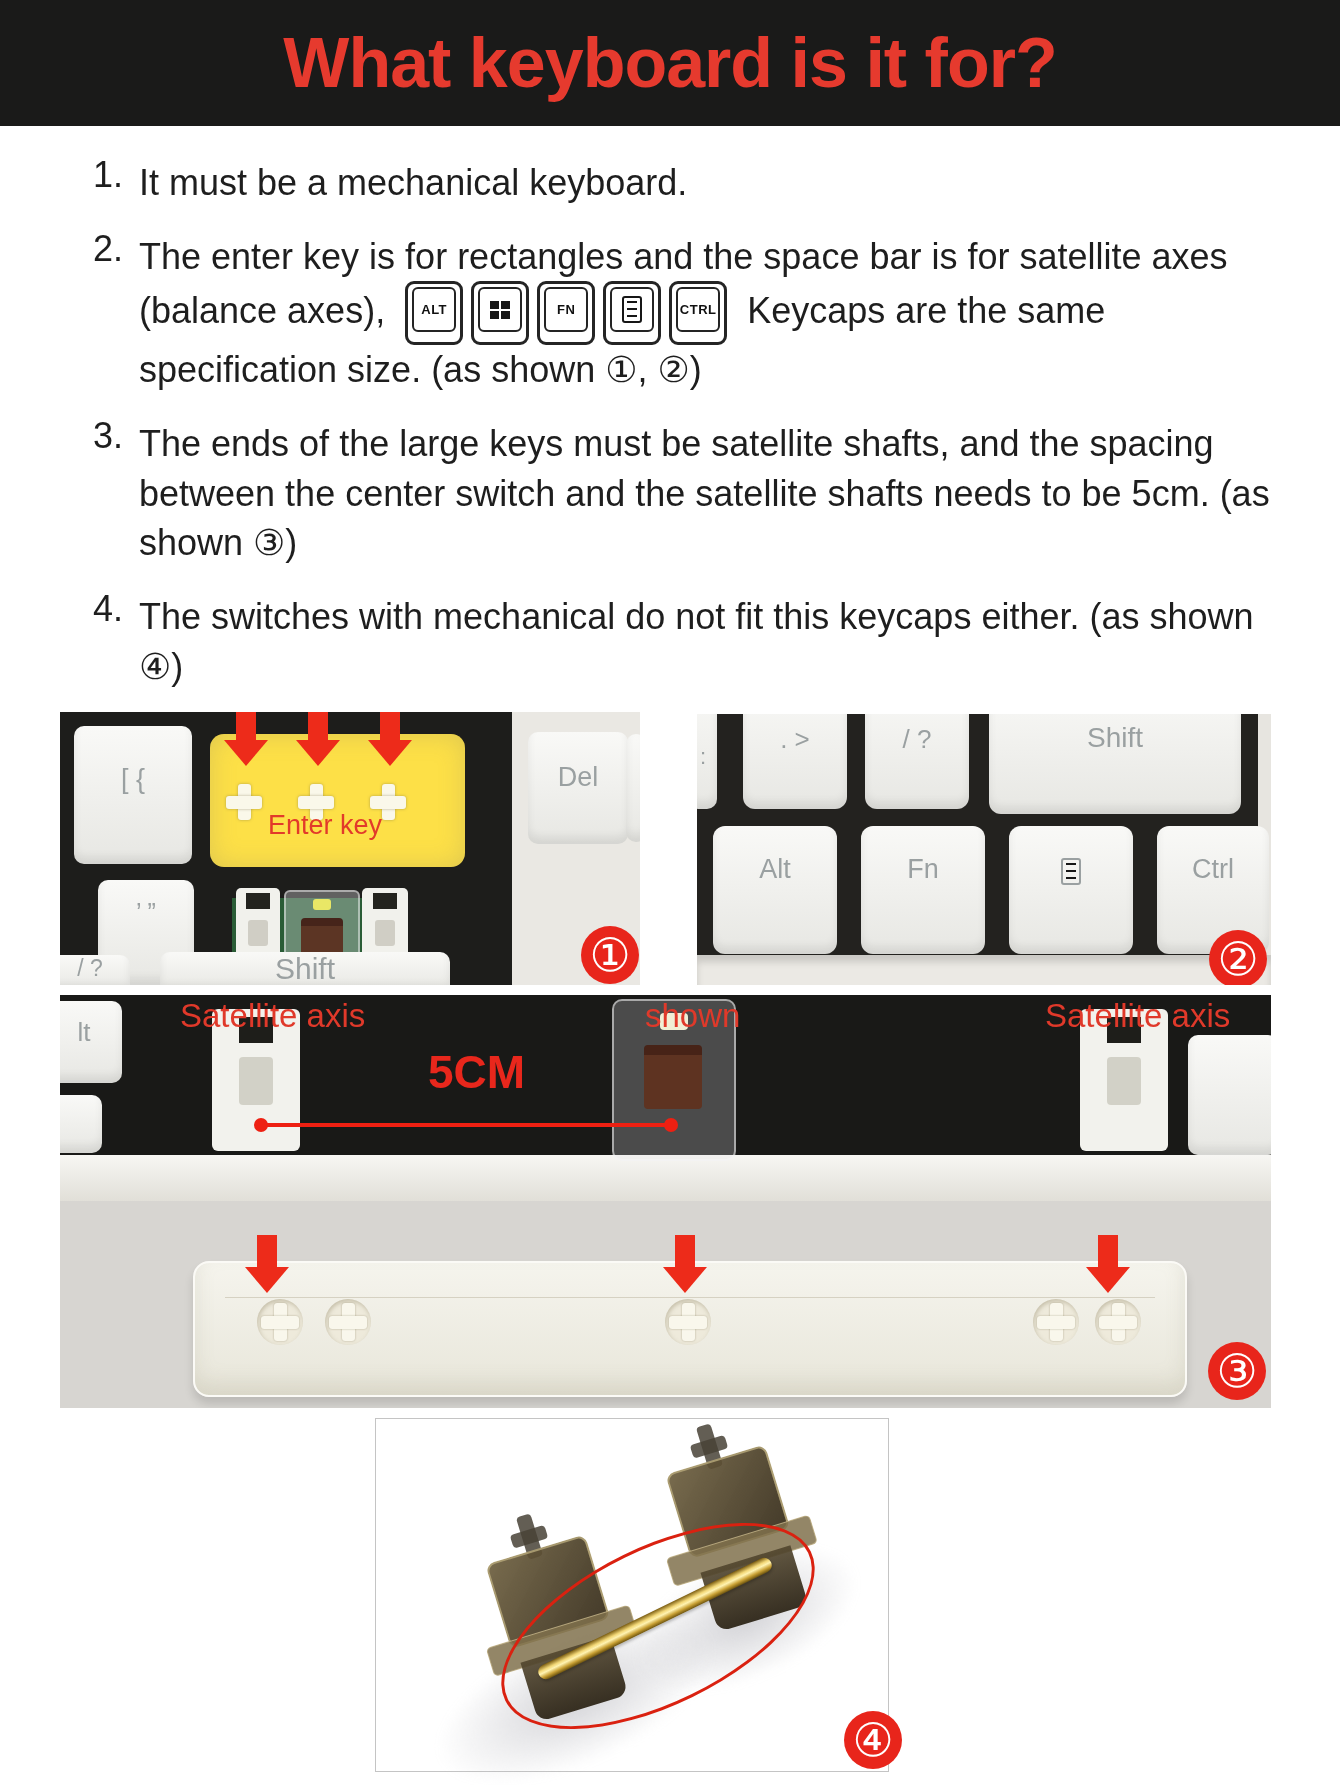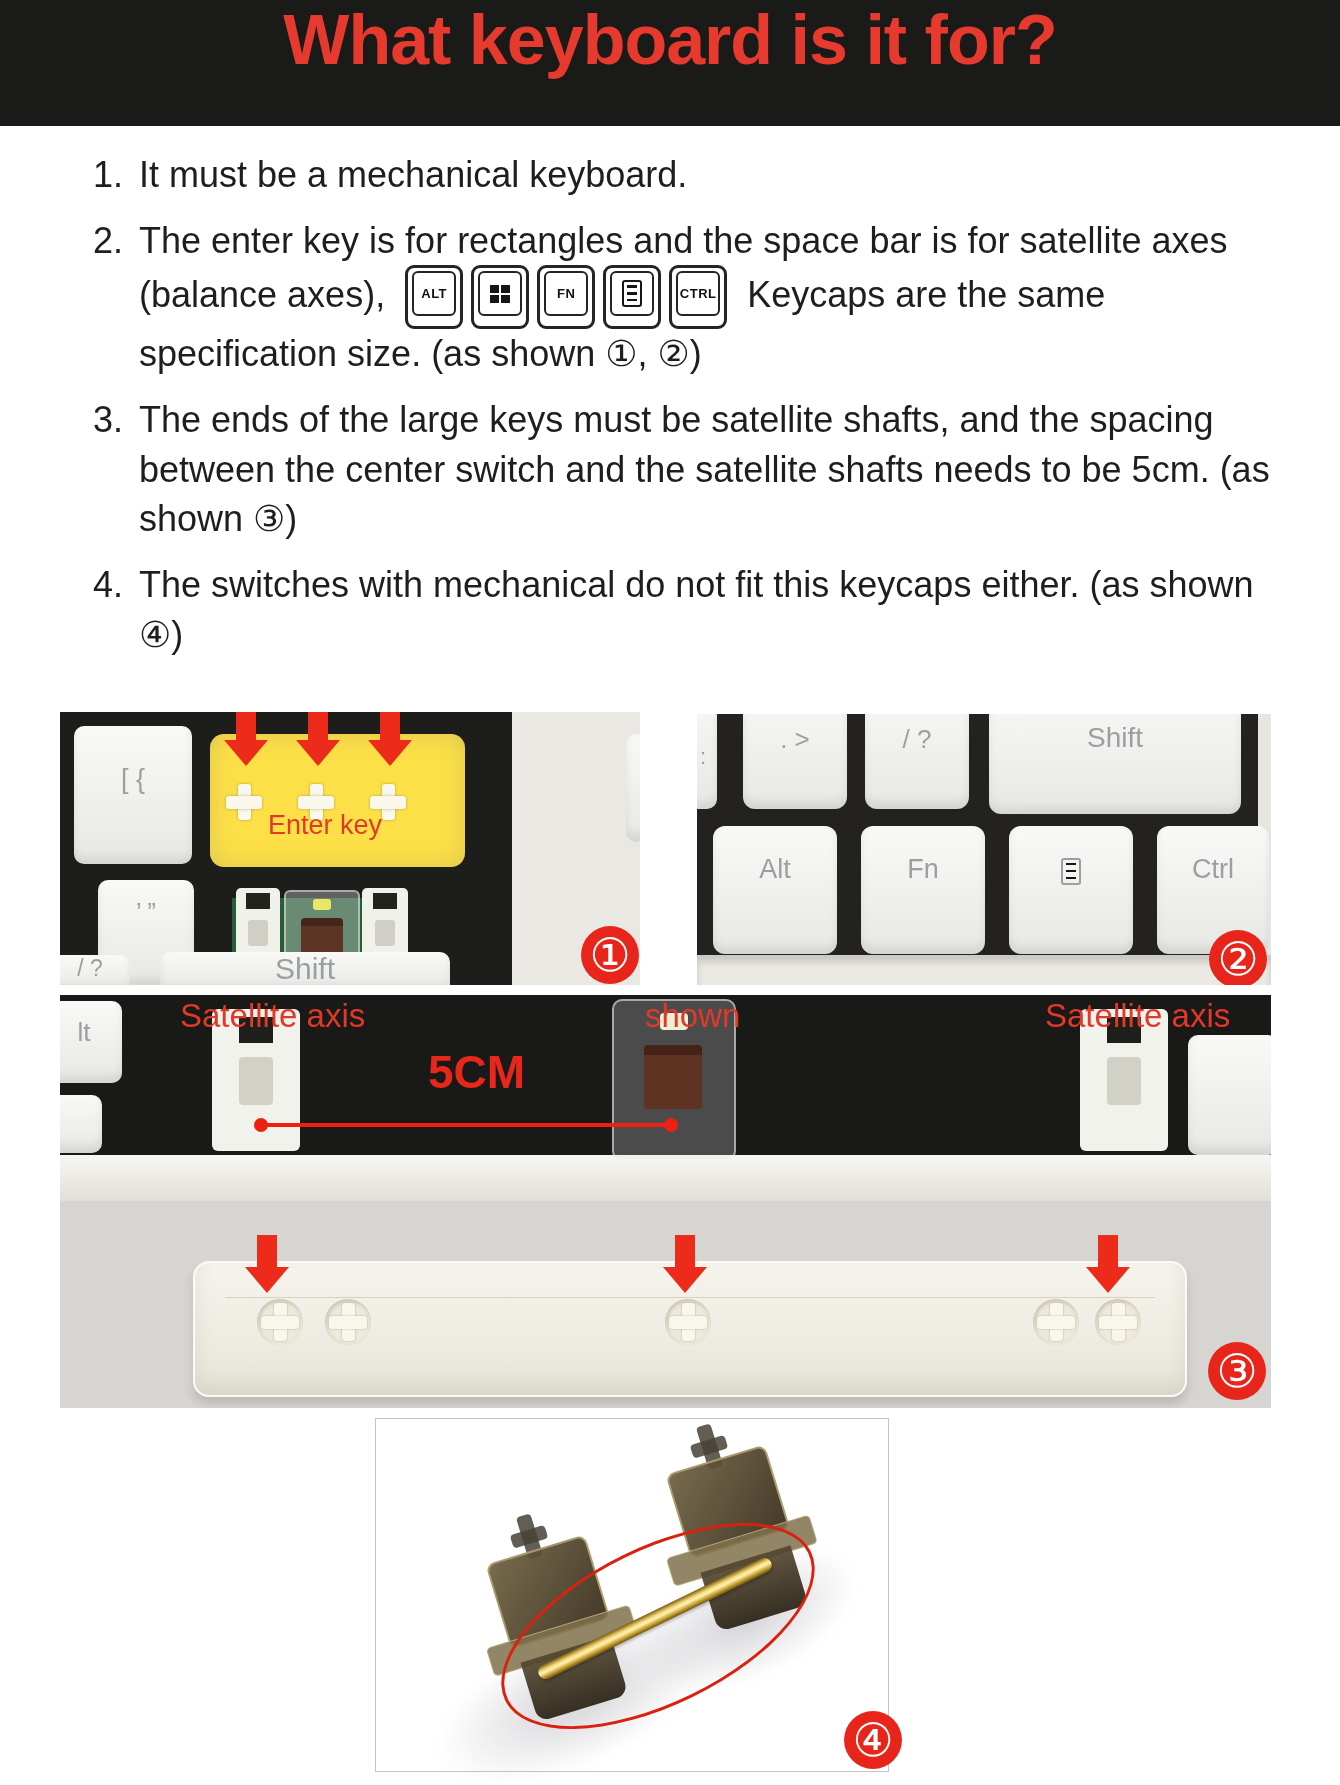--- a/index.html
+++ b/index.html
@@ -1,28 +1,28 @@
 <!DOCTYPE html>
 <html><head>
 <meta charset="utf-8">
 <style>
   html,body{margin:0;padding:0;}
   body{width:1340px;height:1785px;position:relative;background:#ffffff;
        font-family:"Liberation Sans","DejaVu Sans",sans-serif;color:#1e1e1e;overflow:hidden;}
 
   
   .hdr{position:absolute;left:0;top:0;width:1340px;height:126px;background:#1a1a19;
-       display:flex;align-items:flex-start;justify-content:center;}
+       display:flex;align-items:center;justify-content:center;}
   .hdr h1{margin:0;font-size:70px;font-weight:bold;color:#e63a2e;letter-spacing:-1px;}
 
   
   .rules{position:absolute;left:93px;top:150px;width:1205px;font-size:36px;line-height:1.38;}
   .rule{display:flex;margin-bottom:16px;}
   .rule .num{flex:0 0 46px;}
-  .rule .txt{flex:1;}
+  .rule .txt{flex:1;margin-top:8px;}
 
   
   .kcaps{display:inline-block;vertical-align:middle;margin:0 6px;}
   .kcap{display:inline-block;width:52px;height:58px;border:3px solid #242424;border-radius:9px;
         position:relative;background:#fff;vertical-align:middle;margin:0 4px;}
   .kcap-in{position:absolute;left:4px;right:4px;top:3px;bottom:10px;border:2px solid #242424;
            border-radius:6px;display:flex;align-items:center;justify-content:center;}
   .kcap-label{font-size:13px;font-weight:bold;color:#111;letter-spacing:.5px;}
   .win-logo{width:20px;height:18px;display:grid;grid-template-columns:1fr 1fr;grid-template-rows:1fr 1fr;gap:2px;}
   .win-logo div{background:#161616;}
@@ -187,20 +187,23 @@
       <div class="a-head"></div>
     </div>
   <div class="arrow" style="left:236px;top:-4px;">
       <div class="a-shaft"></div>
       <div class="a-head"></div>
     </div>
   <div class="arrow" style="left:308px;top:-4px;">
       <div class="a-shaft"></div>
       <div class="a-head"></div>
     </div>
+  <div class="key" style="left:468px;top:20px;width:100px;height:112px;">
+    <span class="klabel" style="top:30px;font-size:27px;">Del</span>
+  </div>
   <div class="key" style="left:566px;top:22px;width:20px;height:108px;"></div>
   <div class="key" style="left:38px;top:168px;width:96px;height:105px;">
     <span class="klabel" style="top:18px;font-size:25px;">’ ”</span>
   </div>
   <div class="f1-pcb"></div>
   <div class="stab" style="left:176px;top:176px;width:44px;height:98px;"></div>
   <div class="sw1">
     <div class="led"></div>
     <div class="stem"></div>
   </div>

